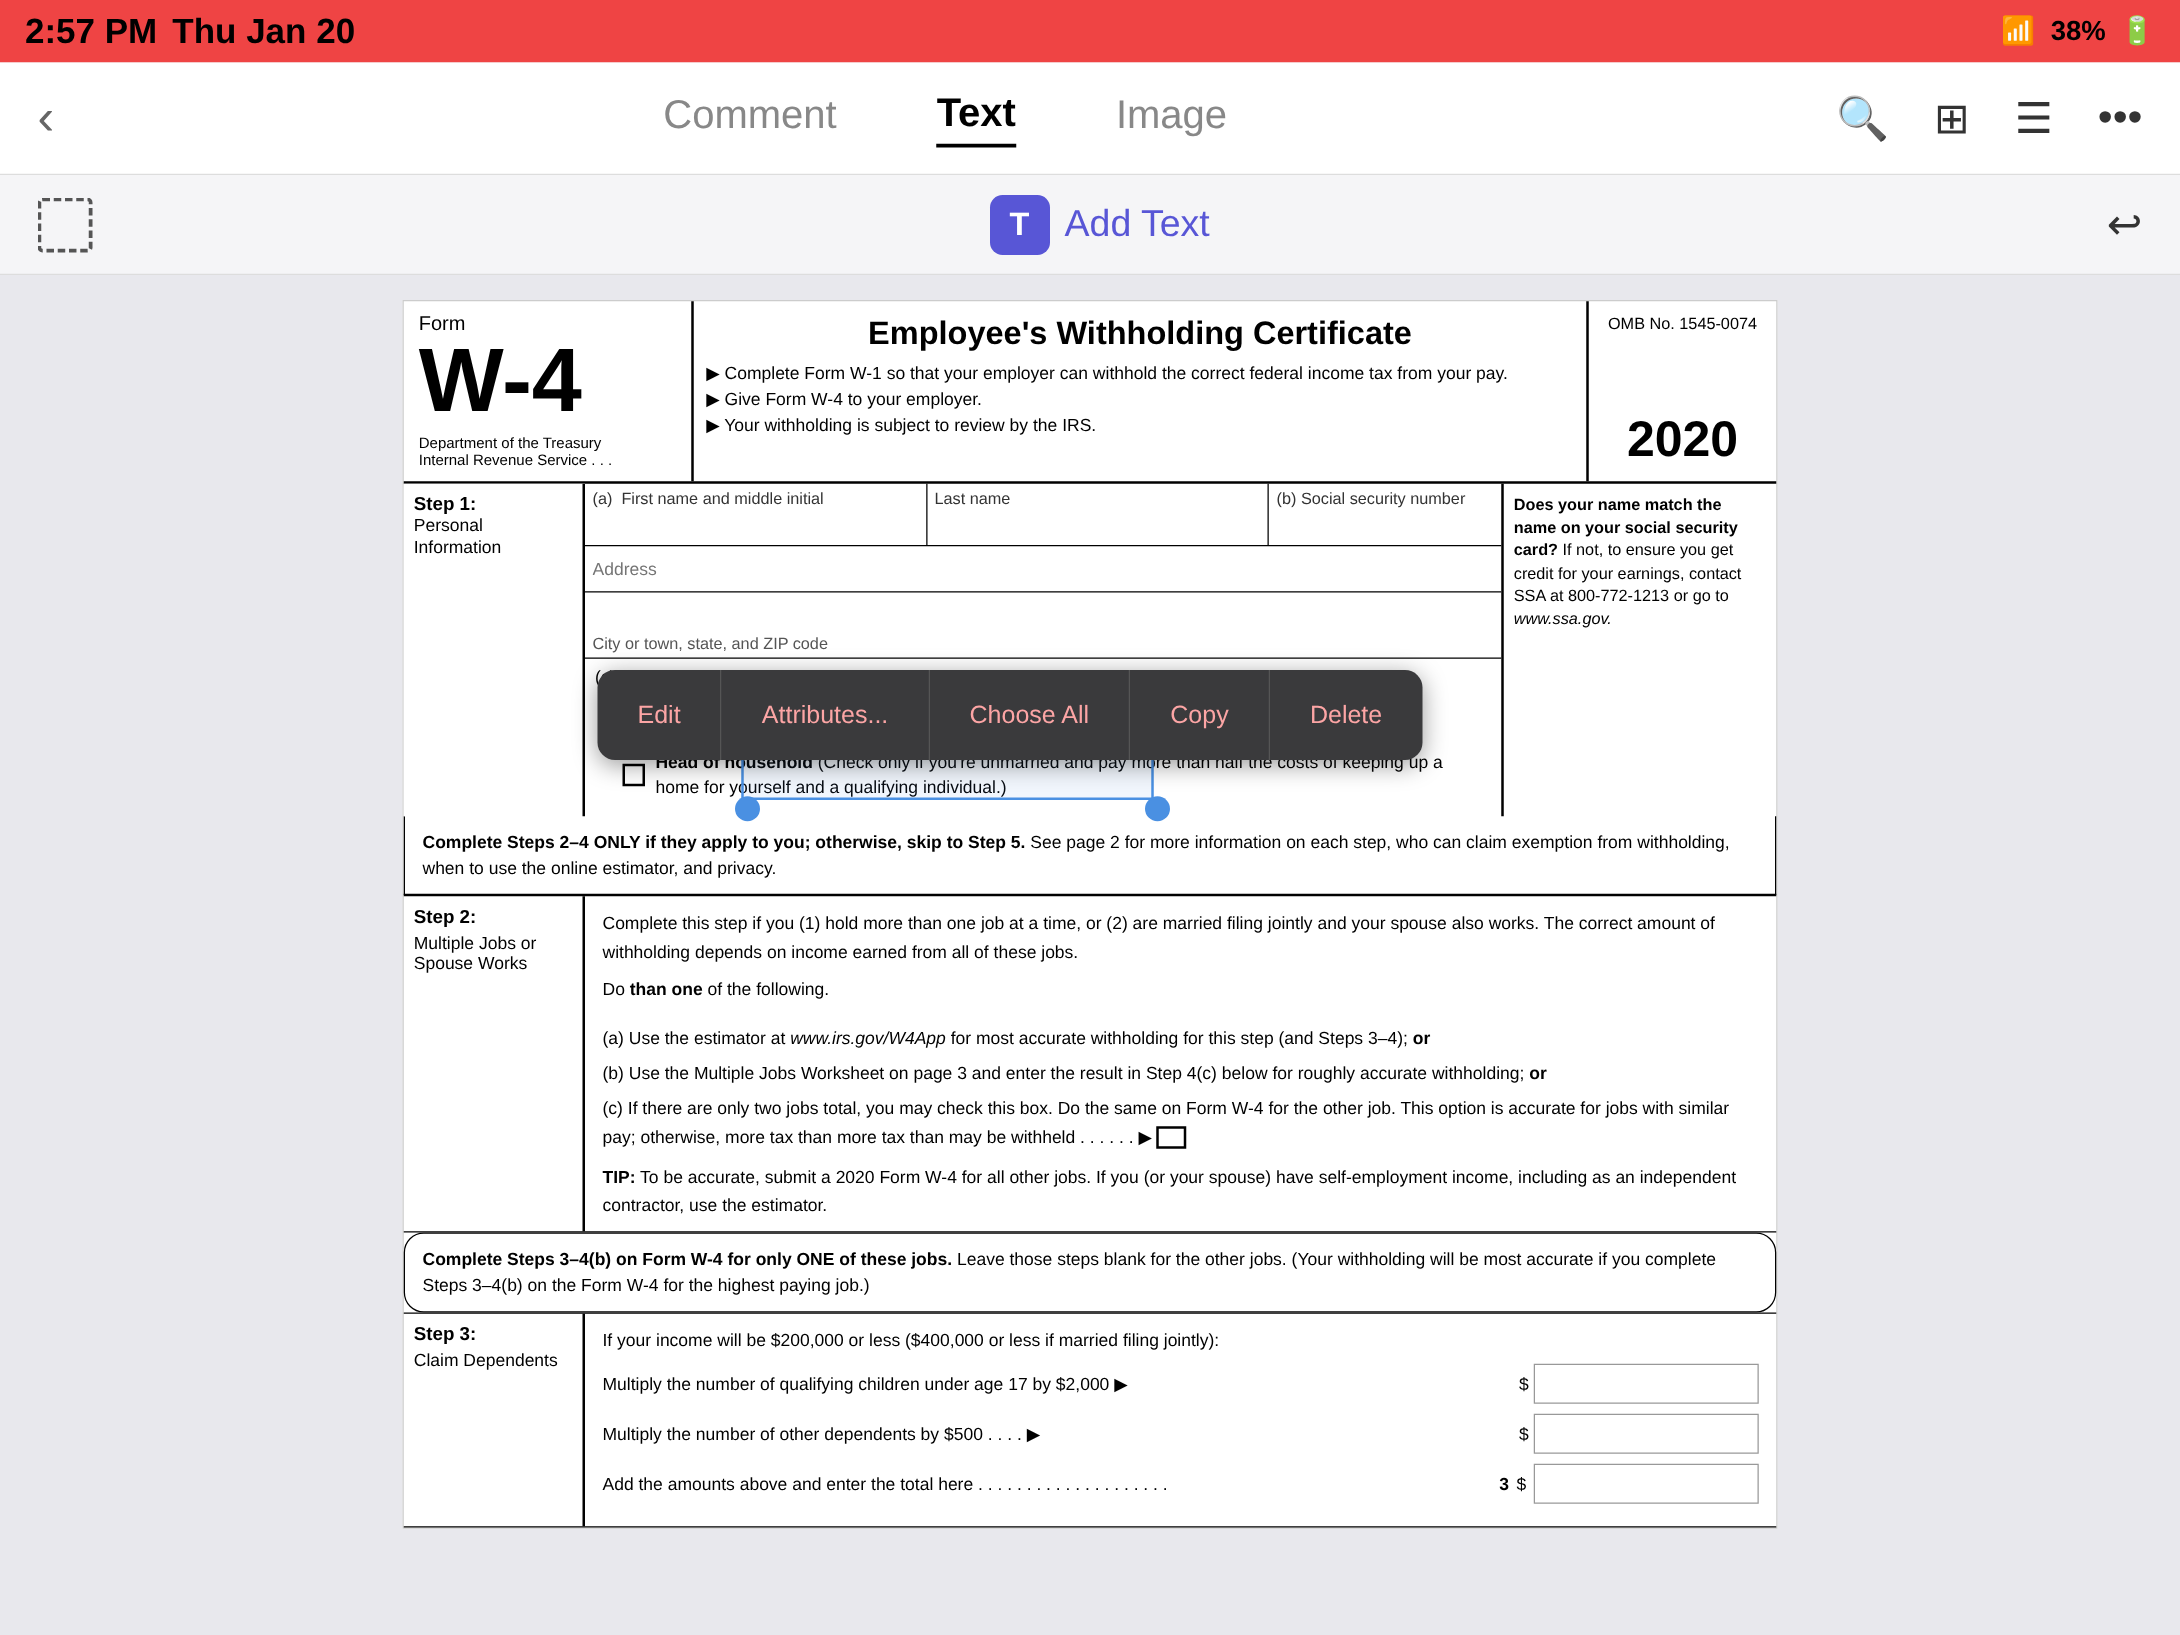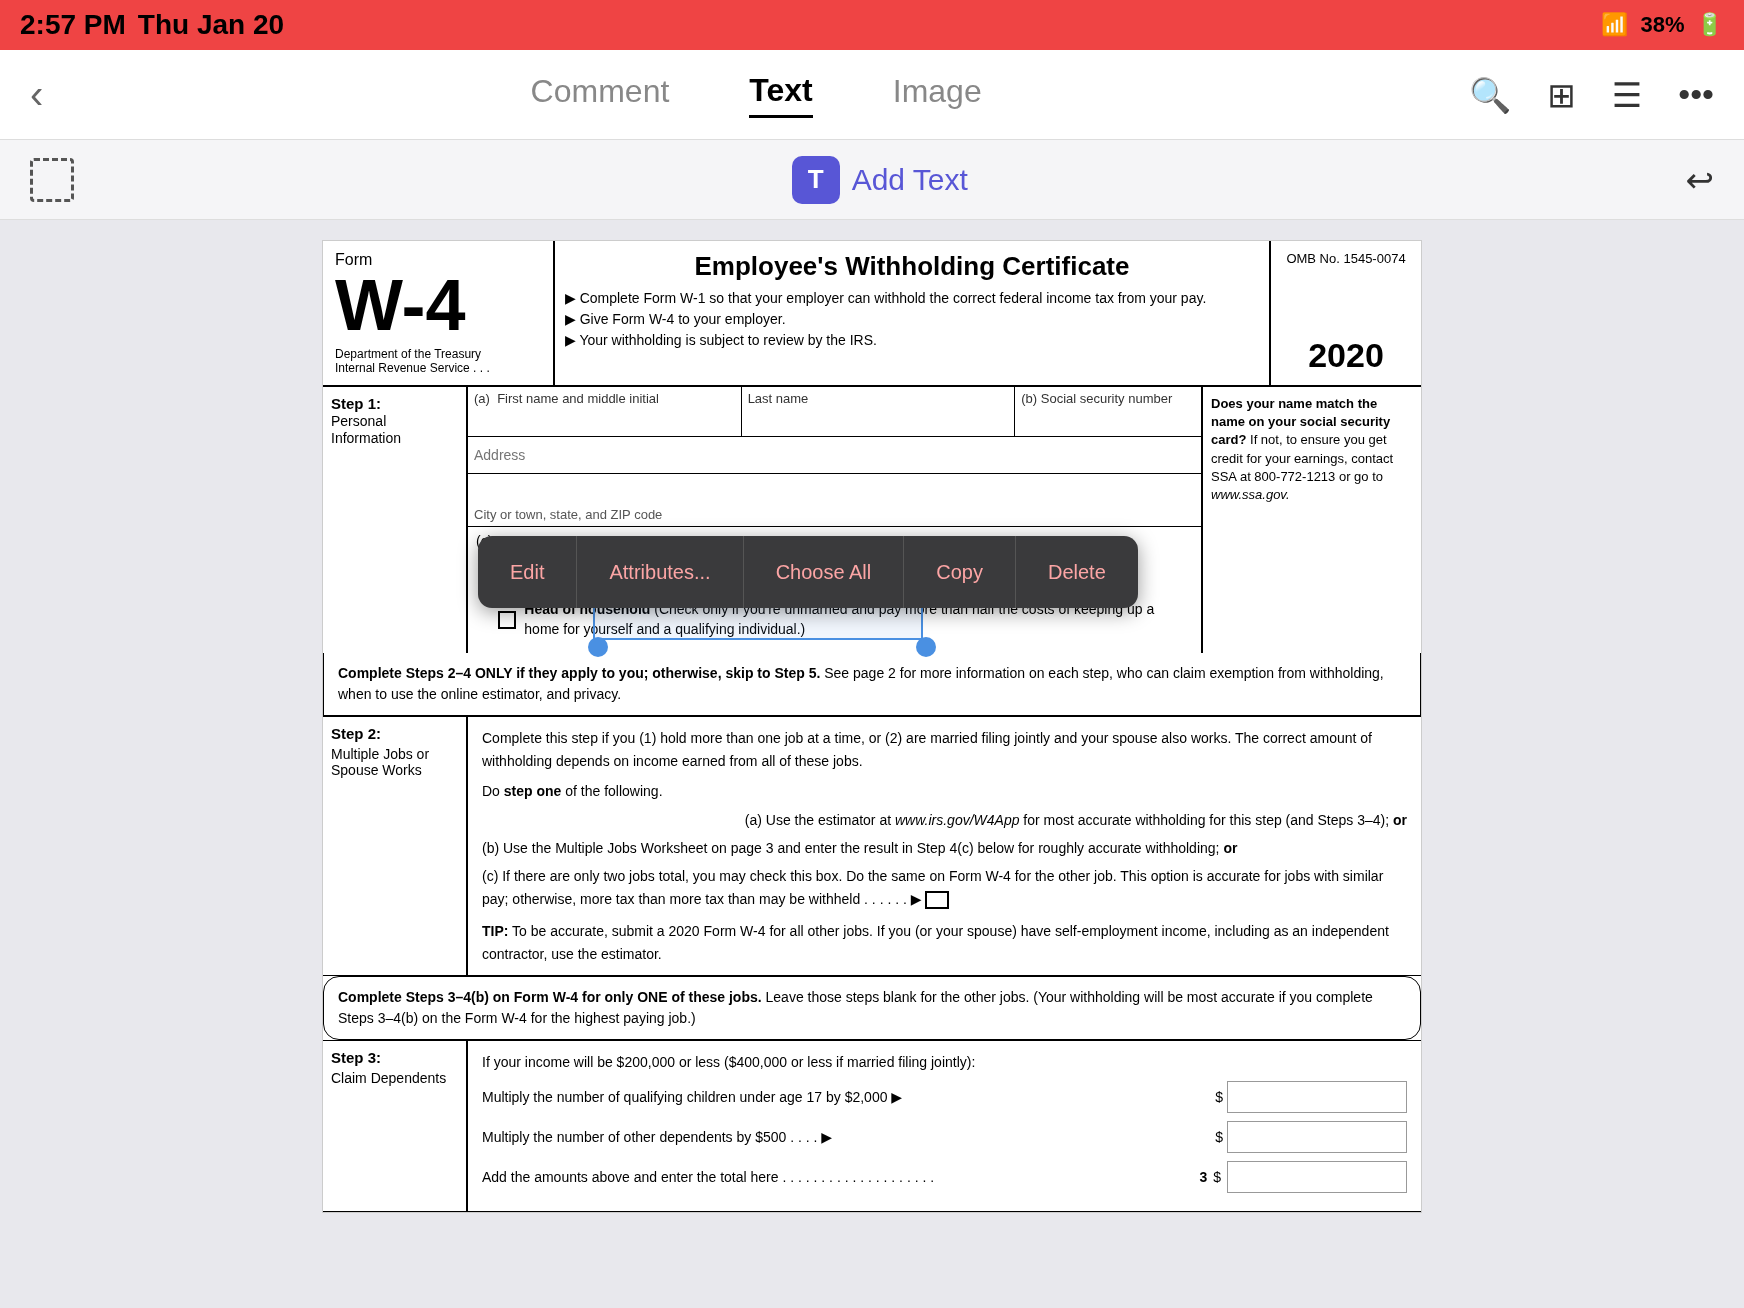--- a/index.html
+++ b/index.html
@@ -205,21 +205,21 @@
       width: 150px;
       text-align: center;
       padding: 10px;
       display: flex;
       flex-direction: column;
       align-items: center;
       justify-content: space-between;
     }
     .omb-text { font-size: 13px; }
     .year-display {
-      font-size: 34px;
+      font-size: 40px;
       font-weight: 900;
     }
     .step-label {
       width: 145px;
       min-width: 145px;
       background: #fff;
       border-right: 2px solid #000;
       padding: 8px;
       font-size: 15px;
       font-weight: bold;
@@ -516,22 +516,22 @@
       </span>
     </div>
 
     <div class="step2-section">
       <div class="step-label-tall">
         <div>Step 2:</div>
         <div style="font-weight:normal; font-size:14px; margin-top:4px;">Multiple Jobs or Spouse Works</div>
       </div>
       <div class="step2-content">
         <p>Complete this step if you (1) hold more than one job at a time, or (2) are married filing jointly and your spouse also works. The correct amount of withholding depends on income earned from all of these jobs.</p>
-        <p style="margin-top:8px;">Do <b>step one</b> of the following.</p>
-        <p style="margin-top:6px;text-align:right;">(a) Use the estimator at <i>www.irs.gov/W4App</i> for most accurate withholding for this step (and Steps 3–4); <b>or</b></p>
+        <p style="margin-top:8px;">Do <b>than one</b> of the following.</p>
+        <p style="margin-top:16px;">(a) Use the estimator at <i>www.irs.gov/W4App</i> for most accurate withholding for this step (and Steps 3–4); <b>or</b></p>
         <p style="margin-top:6px;">(b) Use the Multiple Jobs Worksheet on page 3 and enter the result in Step 4(c) below for roughly accurate withholding; <b>or</b></p>
         <p style="margin-top:6px;">(c) If there are only two jobs total, you may check this box. Do the same on Form W-4 for the other job. This option is accurate for jobs with similar pay; otherwise, more tax than more tax than may be withheld . . . . . . ▶ <span style="display:inline-block;width:24px;height:18px;border:2px solid #000;vertical-align:middle;"></span></p>
         <p style="margin-top:10px;"><b>TIP:</b> To be accurate, submit a 2020 Form W-4 for all other jobs. If you (or your spouse) have self-employment income, including as an independent contractor, use the estimator.</p>
       </div>
     </div>
 
     <div class="warning-section" style="font-size:14px; border-top: 1px solid #000; border-radius: 16px;">
       <b>Complete Steps 3–4(b) on Form W-4 for only ONE of these jobs.</b> Leave those steps blank for the other jobs. (Your withholding will be most accurate if you complete Steps 3–4(b) on the Form W-4 for the highest paying job.)
     </div>
 

